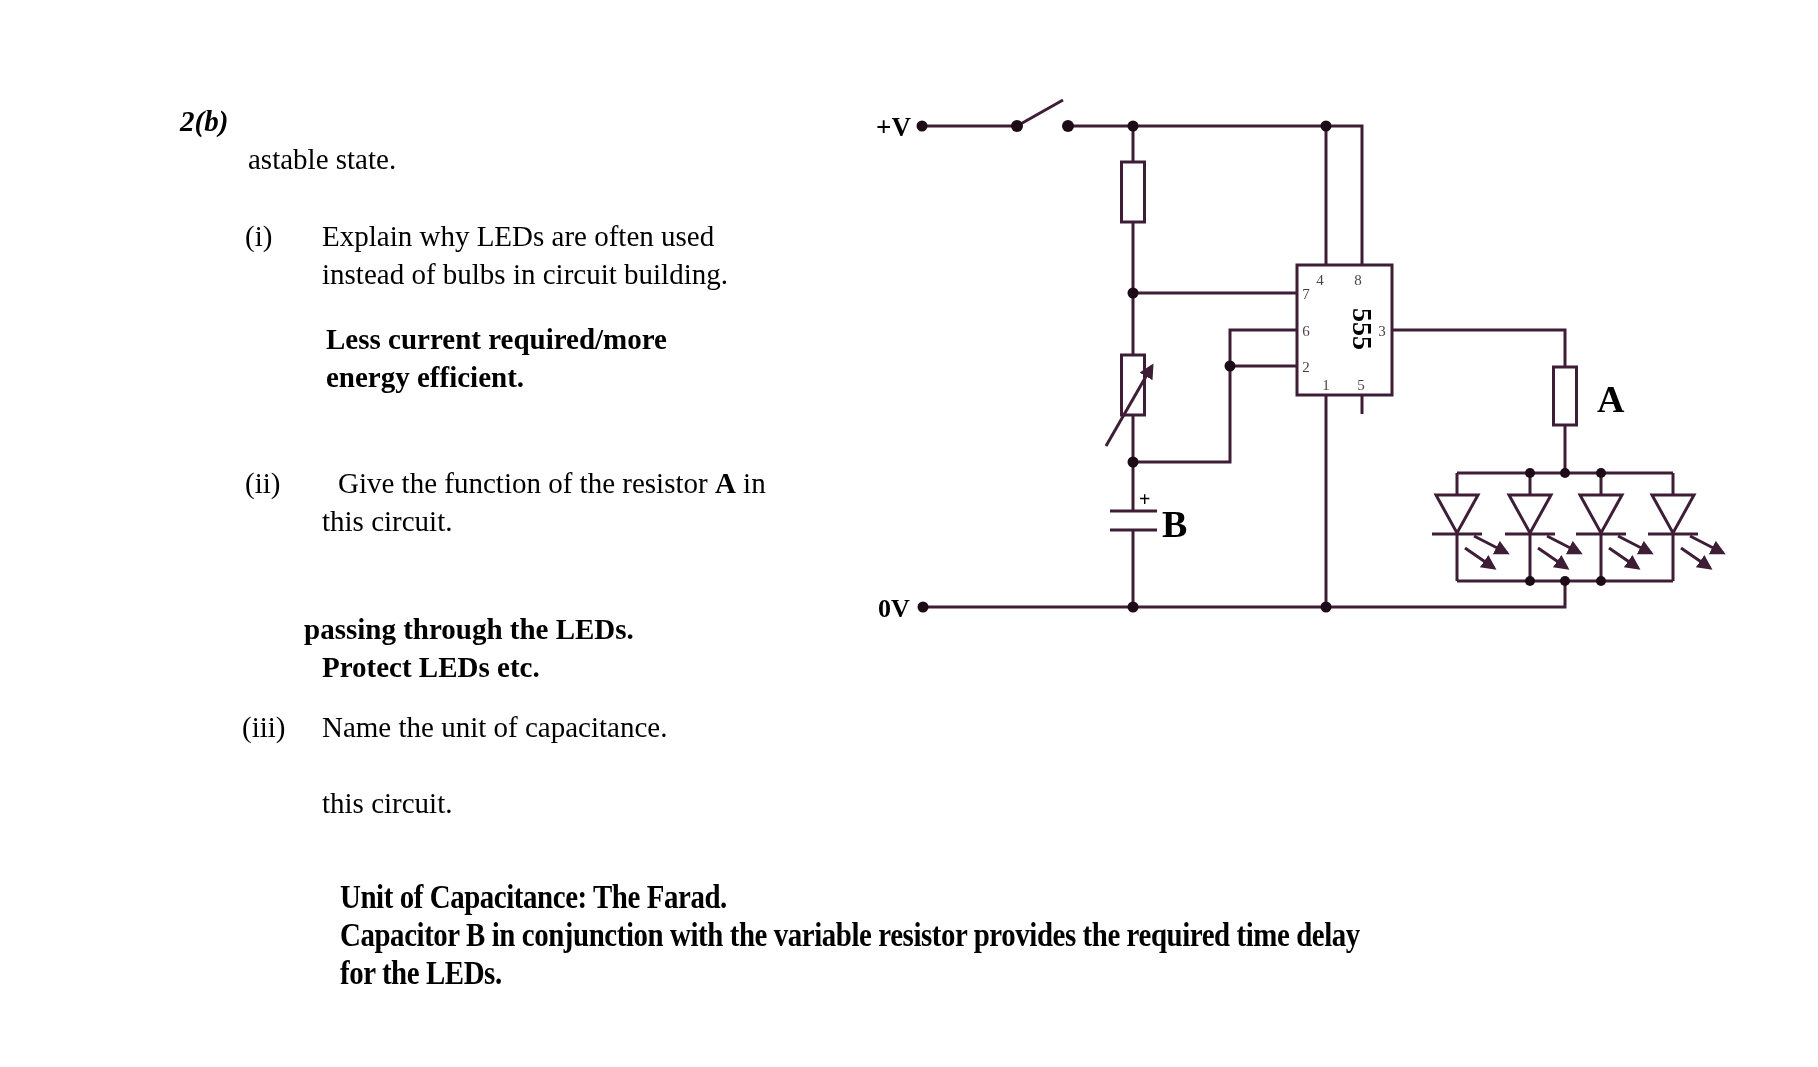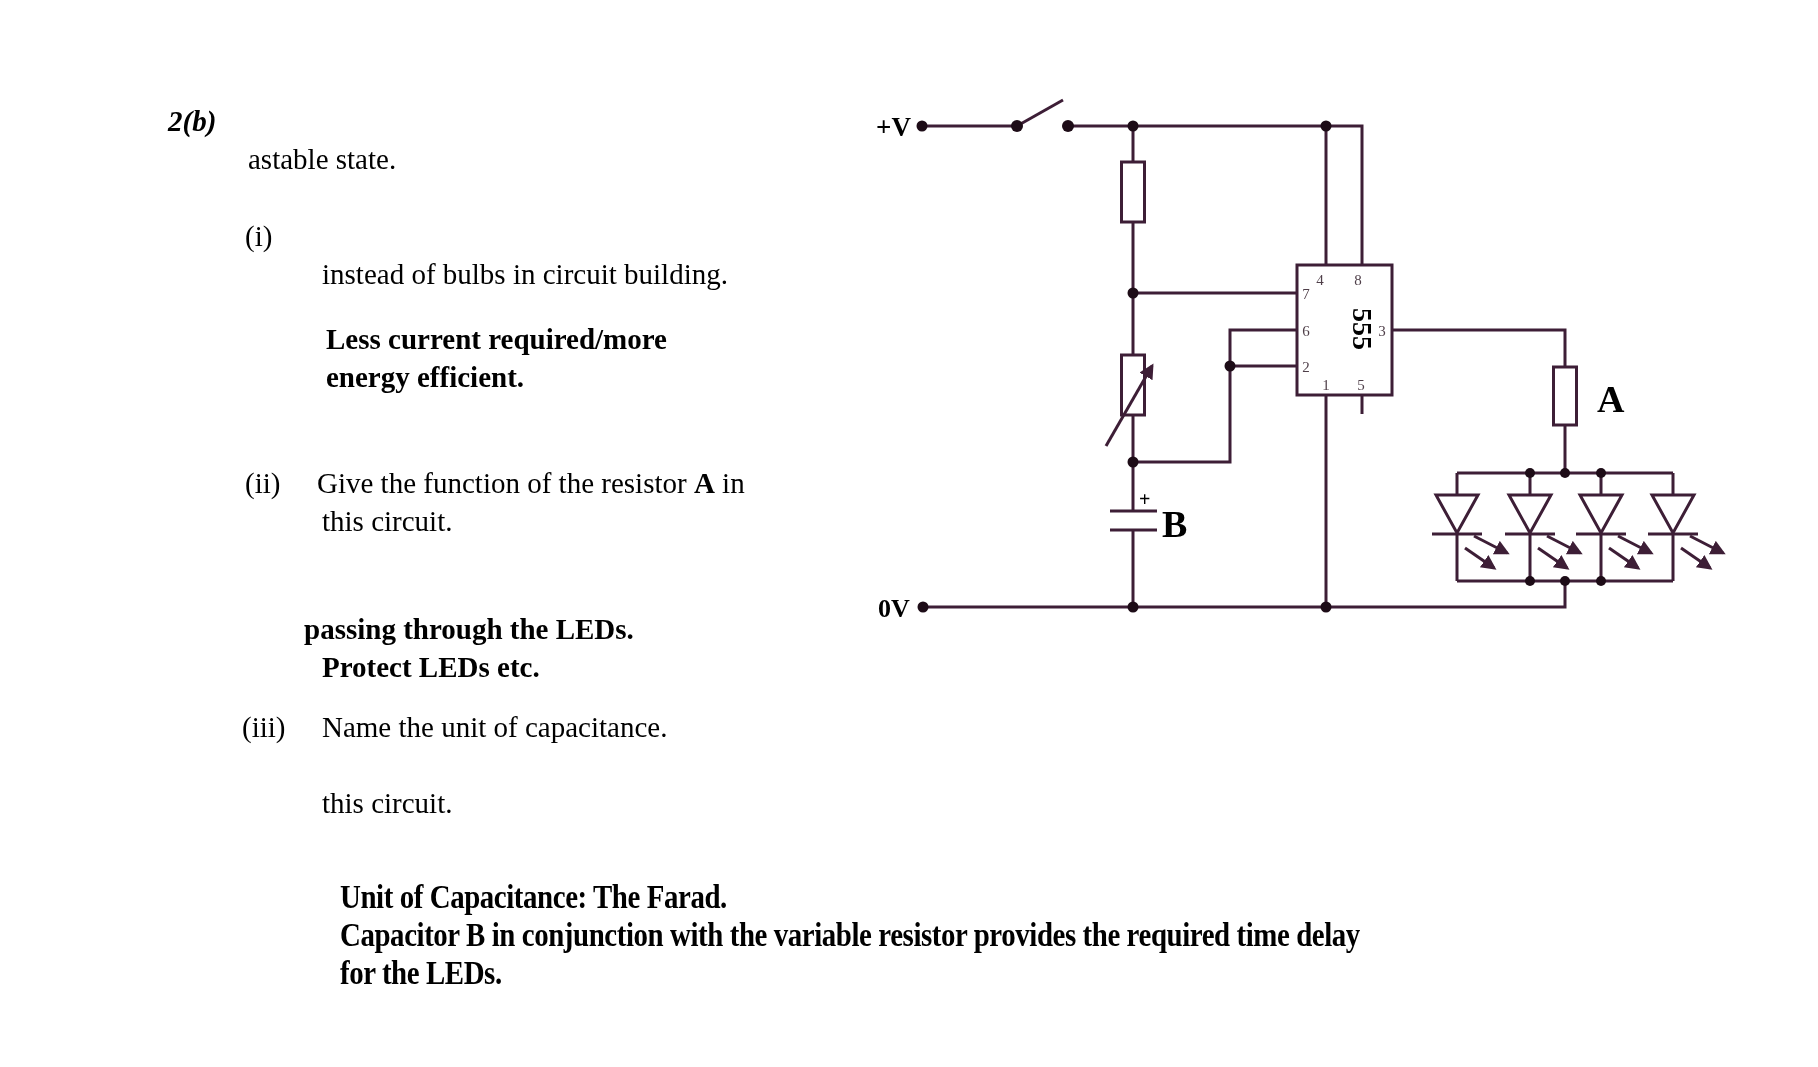--- a/index.html
+++ b/index.html
@@ -1,43 +1,44 @@
 <!DOCTYPE html>
 <html><head>
 <meta charset="utf-8">
 <style>
   html,body{margin:0;padding:0;background:#fff;}
   .page{position:relative;width:1818px;height:1067px;background:#ffffff;overflow:hidden;
         font-family:"Liberation Serif",serif;color:#000;}
   .t{position:absolute;font-size:29px;line-height:34px;white-space:nowrap;}
   .b{font-weight:bold;margin-top:16px;}
-  .qnum{font-weight:bold;font-style:italic;}
+  .qnum{font-weight:bold;font-style:italic;margin-left:12px;}
   .cond{font-size:34px;font-weight:bold;transform:scaleX(0.85);transform-origin:0 0;letter-spacing:-0.5px;}
   svg.circuit{position:absolute;left:0;top:0;}
   .wire{stroke:#3d1e36;stroke-width:3;fill:none;}
   .comp{stroke:#3d1e36;stroke-width:3;fill:#ffffff;}
   .dot{fill:#1d0c17;stroke:none;}
   .lbl{font-family:"Liberation Serif",serif;font-weight:bold;fill:#000000;}
   .pin{font-family:"Liberation Serif",serif;font-size:15px;fill:#4f3f49;}
 </style>
 </head>
 <body>
 
 <div class="page">
 
   <div class="t qnum" style="left:168px;top:104px">2(b)</div>
   <div class="t" style="left:248px;top:142px">astable state.</div>
 
   <div class="t" style="left:245px;top:219px">(i)</div>
+  <div class="t" style="left:322px;top:219px">Explain why LEDs are often used</div>
   <div class="t" style="left:322px;top:257px">instead of bulbs in circuit building.</div>
   <div class="t b" style="left:326px;top:306px">Less current required/more</div>
   <div class="t b" style="left:326px;top:344px">energy efficient.</div>
 
   <div class="t" style="left:245px;top:466px">(ii)</div>
-  <div class="t" style="left:317px;top:466px"><span>Give the function of the resistor </span><span class="b">A</span><span> in</span></div>
+  <div class="t" style="left:338px;top:466px"><span>Give the function of the resistor </span><span class="b">A</span><span> in</span></div>
   <div class="t" style="left:322px;top:504px">this circuit.</div>
   <div class="t b" style="left:304px;top:596px">passing through the LEDs.</div>
   <div class="t b" style="left:322px;top:634px">Protect LEDs etc.</div>
 
   <div class="t" style="left:242px;top:710px">(iii)</div>
   <div class="t" style="left:322px;top:710px">Name the unit of capacitance.</div>
   <div class="t" style="left:322px;top:786px">this circuit.</div>
 
   <div class="t cond" style="left:340px;top:880px">Unit of Capacitance: The Farad.</div>
   <div class="t cond" style="left:340px;top:918px">Capacitor B in conjunction with the variable resistor provides the required time delay</div>

